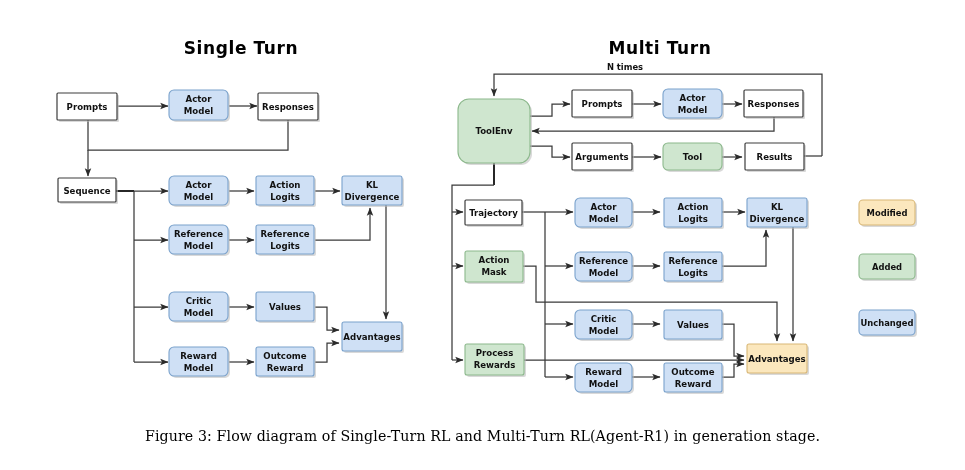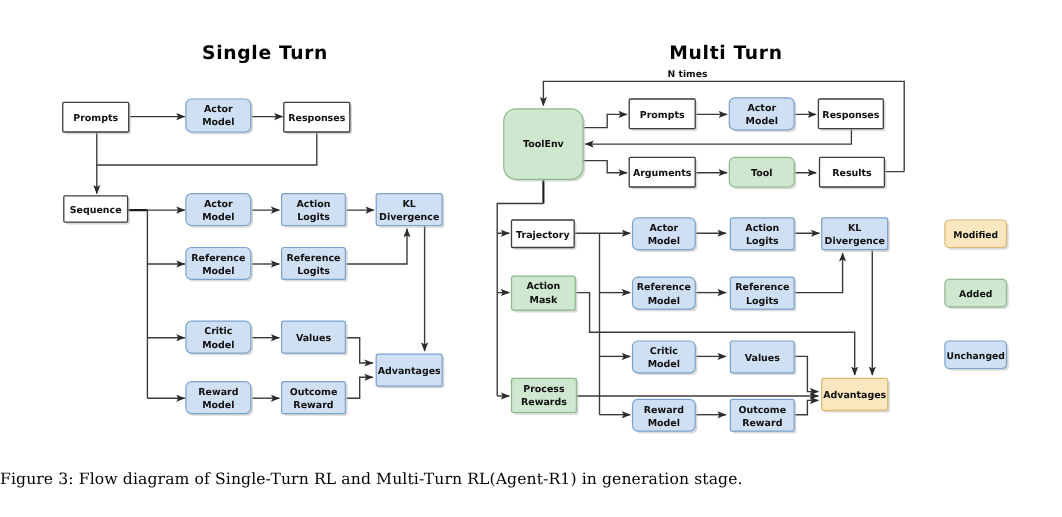--- a/index.html
+++ b/index.html
@@ -19,21 +19,21 @@
 
   .box-white{fill:#ffffff;stroke:#3d3d3d;stroke-width:1.2;}
   .box-blue{fill:#cfe0f5;stroke:#7aa2cc;stroke-width:1.1;}
   .box-green{fill:#cfe6cf;stroke:#8cb88c;stroke-width:1.1;}
   .box-amber{fill:#fbe7bd;stroke:#d9b877;stroke-width:1.1;}
   .shadow{fill:#b9b9b9;opacity:.55;}
 
   .link{stroke:#3a3a3a;stroke-width:1.25;fill:none;}
   .link-thick{stroke:#1c1c1c;stroke-width:1.9;fill:none;}
 
-  .caption{position:absolute;left:0;top:424px;width:965px;text-align:left;
+  .caption{position:absolute;left:0;top:424px;width:965px;text-align:center;
      font-family:"DejaVu Serif","Liberation Serif",serif;font-size:14.2px;
      color:#000;letter-spacing:.1px;}
 </style>
 </head>
 <body>
 
 <div id="figure">
 
   <svg class="diagram" viewBox="0 0 965 470">
     <defs>

